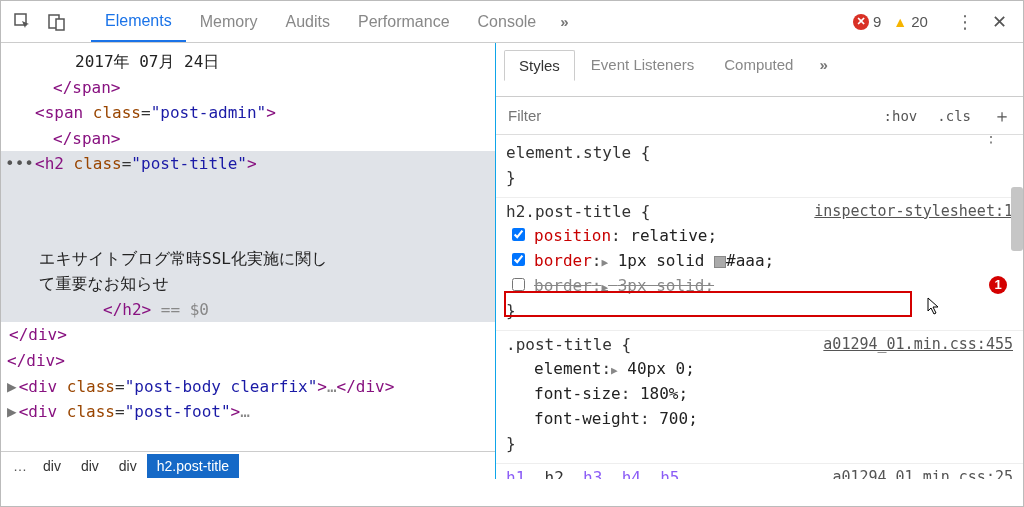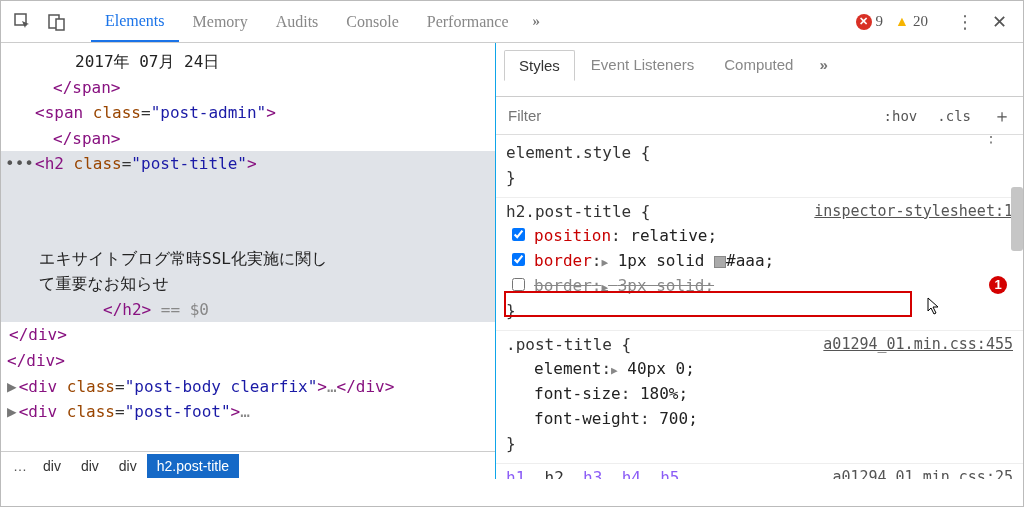--- a/index.html
+++ b/index.html
@@ -1,17 +1,17 @@
 <!DOCTYPE html>
 <html><head>
 <meta charset="utf-8">
 <style>
 * { box-sizing: border-box; margin: 0; padding: 0; }
 body { font-family: "Segoe UI", Arial, sans-serif; font-size: 15px; background: #fff; color: #333; width: 1024px; height: 507px; overflow: hidden; position: relative; border: 1px solid #bbb; }
-.topbar { display: flex; align-items: center; height: 42px; border-bottom: 1px solid #ccc; padding: 0 8px; font-family: Liberation Serif, serif; }
+.topbar { display: flex; align-items: center; height: 42px; border-bottom: 1px solid #ccc; padding: 0 8px; }
 .topbar .tool-icon { width: 28px; height: 28px; display: flex; align-items: center; justify-content: center; color: #555; font-size: 18px; margin-right: 6px; cursor: pointer; }
 .tabs { display: flex; align-items: center; margin-left: 14px; flex: 1; }
 .tab { padding: 10px 14px; color: #888; cursor: pointer; font-size: 16px; }
 .tab.active { color: #1a73e8; border-bottom: 2px solid #1a73e8; }
 .overflow { color: #777; padding: 0 10px; cursor: pointer; font-weight: bold; }
 .counts { display: flex; align-items: center; gap: 4px; margin-right: 10px; }
 .err-icon { color: #fff; background: #d93025; border-radius: 50%; width: 16px; height: 16px; font-size: 11px; display: flex; align-items: center; justify-content: center; font-weight: bold; }
 .warn-icon { color: #f6b400; font-size: 14px; }
 .cnt { color: #555; margin-right: 8px; }
 .kebab { color: #666; font-size: 18px; padding: 0 10px; cursor: pointer; }
@@ -81,22 +81,22 @@
   <div class="tool-icon">
     <svg width="18" height="18" viewBox="0 0 18 18">
         <rect x="1" y="2" width="10" height="13" fill="none" stroke="#555" stroke-width="1.5"></rect>
         <rect x="8" y="6" width="8" height="11" fill="#fff" stroke="#555" stroke-width="1.5"></rect>
       </svg>
   </div>
   <div class="tabs">
     <div class="tab active">Elements</div>
     <div class="tab">Memory</div>
     <div class="tab">Audits</div>
+    <div class="tab">Performance</div>
     <div class="tab">Console</div>
-    <div class="tab">Performance</div>
     <div class="overflow">»</div>
   </div>
   <div class="counts">
     <span class="err-icon">✕</span>
     <span class="cnt">9</span>
     <span class="warn-icon">▲</span>
     <span class="cnt">20</span>
   </div>
   <div class="kebab">⋮</div>
   <div class="close-x">✕</div>

